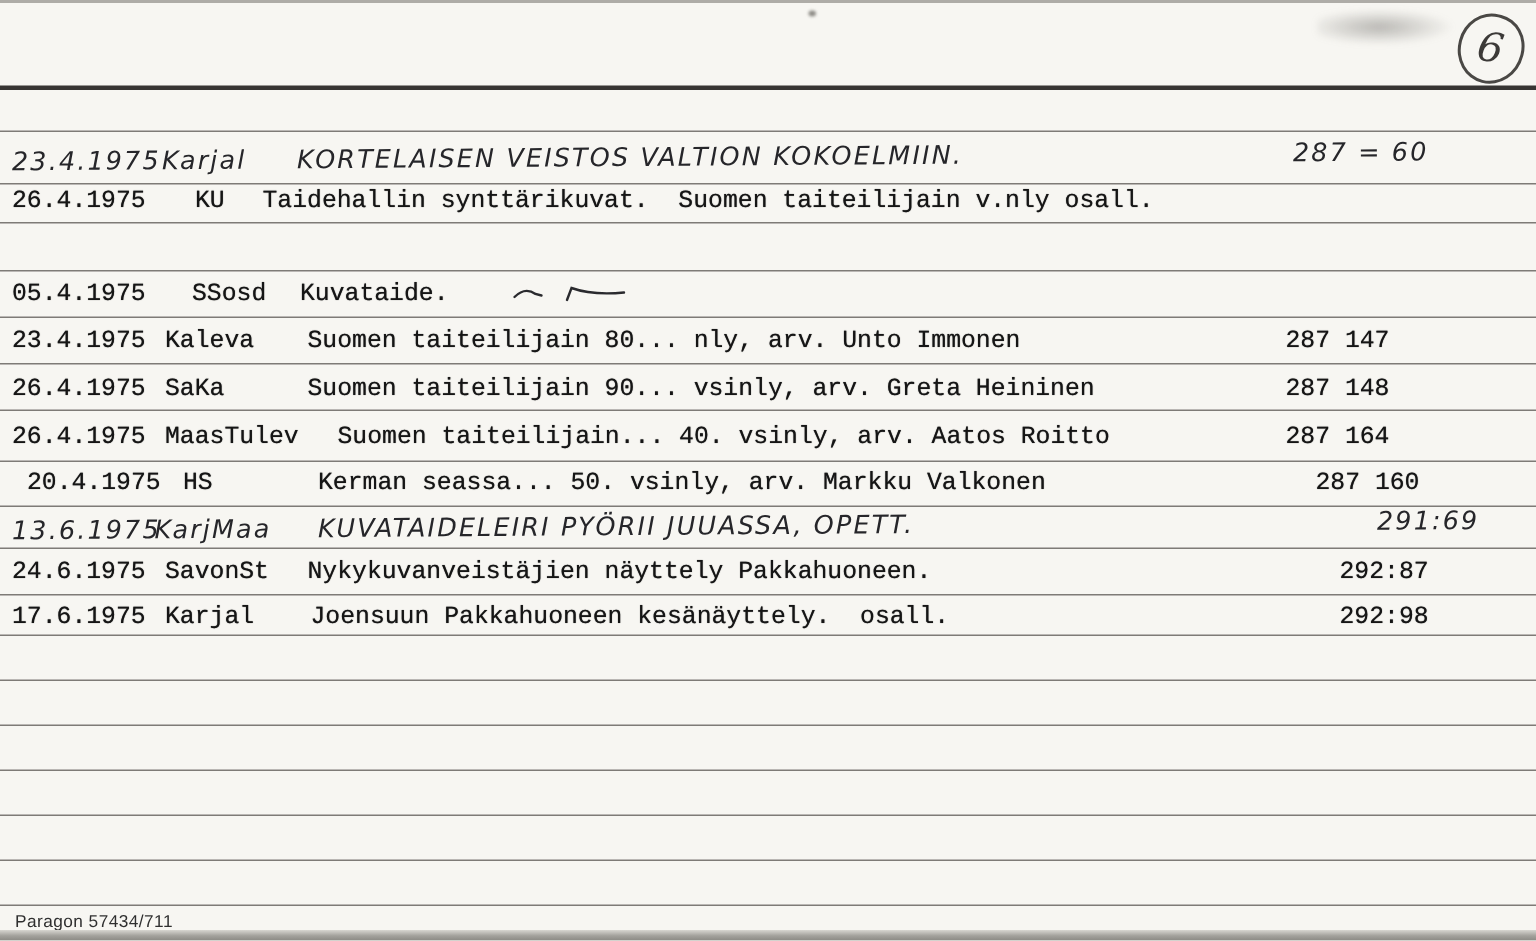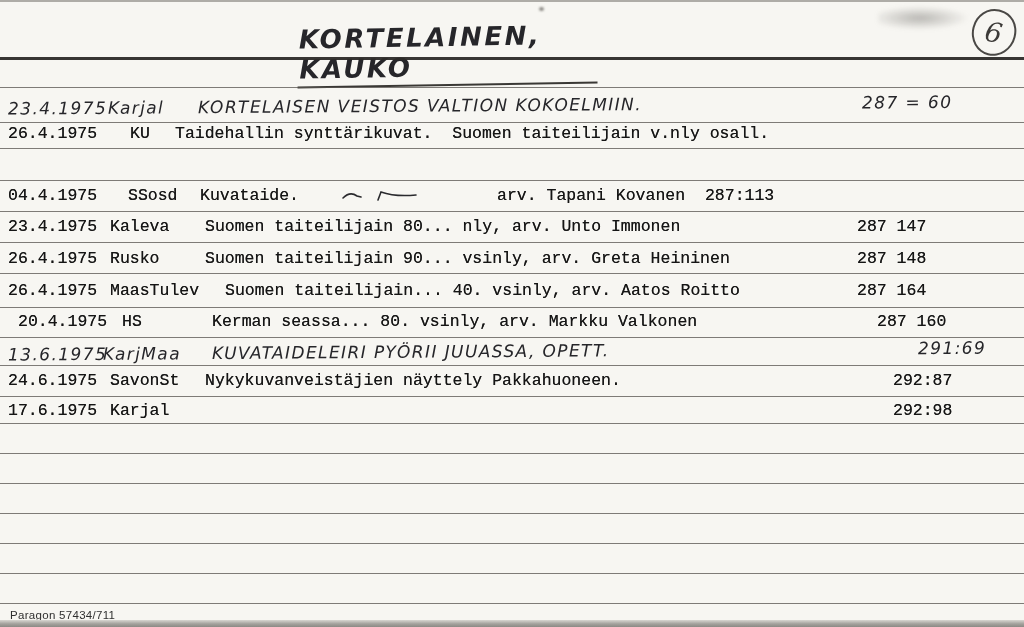--- a/index.html
+++ b/index.html
@@ -45,23 +45,20 @@
 </style>
 </head>
 <body>
 
 <div class="card">
 
   <div class="edge-top"></div>
   <div class="speck"></div>
   <div class="smudge"></div>
 
-  <div class="title-wrap">
-    <span class="title">KORTELAINEN, KAUKO</span>
-  </div>
   <div class="page-badge">
     <span>6</span>
   </div>
 
   <div class="rule thick" style="top:57px"></div>
   <div class="rule thin" style="top:87px"></div>
   <div class="rule thin" style="top:122px"></div>
   <div class="rule thin" style="top:148px"></div>
   <div class="rule thin" style="top:180px"></div>
   <div class="rule thin" style="top:211px"></div>
@@ -87,73 +84,73 @@
   </div>
 
   <div class="row typed" style="top:124px">
     <span class="txt" style="left:8px">26.4.1975</span>
     <span class="txt" style="left:130px">KU</span>
     <span class="txt" style="left:175px">Taidehallin synttärikuvat.  Suomen taiteilijain v.nly osall.</span>
   </div>
 
 
   <div class="row typed" style="top:186px">
-    <span class="txt" style="left:8px">04.4.1975</span>
+    <span class="txt" style="left:8px">05.4.1975</span>
     <span class="txt" style="left:128px">SSosd</span>
     <span class="txt" style="left:200px">Kuvataide.</span>
-    <span class="txt" style="left:497px">arv. Tapani Kovanen  287:113</span>
   </div>
   <svg class="squiggle" width="80" height="16" viewBox="0 0 80 16">
     <path d="M3,10 Q10,3 17,8 L21,9" fill="none" stroke="#2a2a2e" stroke-width="1.6" stroke-linecap="round"></path>
     <path d="M38,12 L41,4 Q55,9 76,7" fill="none" stroke="#2a2a2e" stroke-width="1.6" stroke-linecap="round"></path>
   </svg>
 
   <div class="row typed" style="top:217px">
     <span class="txt" style="left:8px">23.4.1975</span>
     <span class="txt" style="left:110px">Kaleva</span>
     <span class="txt" style="left:205px">Suomen taiteilijain 80... nly, arv. Unto Immonen</span>
     <span class="txt ref" style="left:857px">287 147</span>
   </div>
 
   <div class="row typed" style="top:249px">
     <span class="txt" style="left:8px">26.4.1975</span>
-    <span class="txt" style="left:110px">Rusko</span>
+    <span class="txt" style="left:110px">SaKa</span>
     <span class="txt" style="left:205px">Suomen taiteilijain 90... vsinly, arv. Greta Heininen</span>
     <span class="txt ref" style="left:857px">287 148</span>
   </div>
 
   <div class="row typed" style="top:281px">
     <span class="txt" style="left:8px">26.4.1975</span>
     <span class="txt" style="left:110px">MaasTulev</span>
     <span class="txt" style="left:225px">Suomen taiteilijain... 40. vsinly, arv. Aatos Roitto</span>
     <span class="txt ref" style="left:857px">287 164</span>
   </div>
 
   <div class="row typed" style="top:312px">
     <span class="txt" style="left:18px">20.4.1975</span>
     <span class="txt" style="left:122px">HS</span>
-    <span class="txt" style="left:212px">Kerman seassa... 80. vsinly, arv. Markku Valkonen</span>
+    <span class="txt" style="left:212px">Kerman seassa... 50. vsinly, arv. Markku Valkonen</span>
     <span class="txt ref" style="left:877px">287 160</span>
   </div>
 
   <div class="row hand" style="top:341px">
     <span class="txt" style="left:8px">13.6.1975</span>
     <span class="txt" style="left:103px">KarjMaa</span>
     <span class="txt" style="left:212px">KUVATAIDELEIRI PYÖRII JUUASSA, OPETT.</span>
     <span class="txt ref" style="left:918px">291:69</span>
   </div>
 
   <div class="row typed" style="top:371px">
     <span class="txt" style="left:8px">24.6.1975</span>
     <span class="txt" style="left:110px">SavonSt</span>
     <span class="txt" style="left:205px">Nykykuvanveistäjien näyttely Pakkahuoneen.</span>
     <span class="txt ref" style="left:893px">292:87</span>
   </div>
 
   <div class="row typed" style="top:401px">
     <span class="txt" style="left:8px">17.6.1975</span>
     <span class="txt" style="left:110px">Karjal</span>
+    <span class="txt" style="left:207px">Joensuun Pakkahuoneen kesänäyttely.  osall.</span>
     <span class="txt ref" style="left:893px">292:98</span>
   </div>
 
   <div class="footer">Paragon 57434/711</div>
   <div class="edge-bottom"></div>
 </div>
 
 </body></html>

